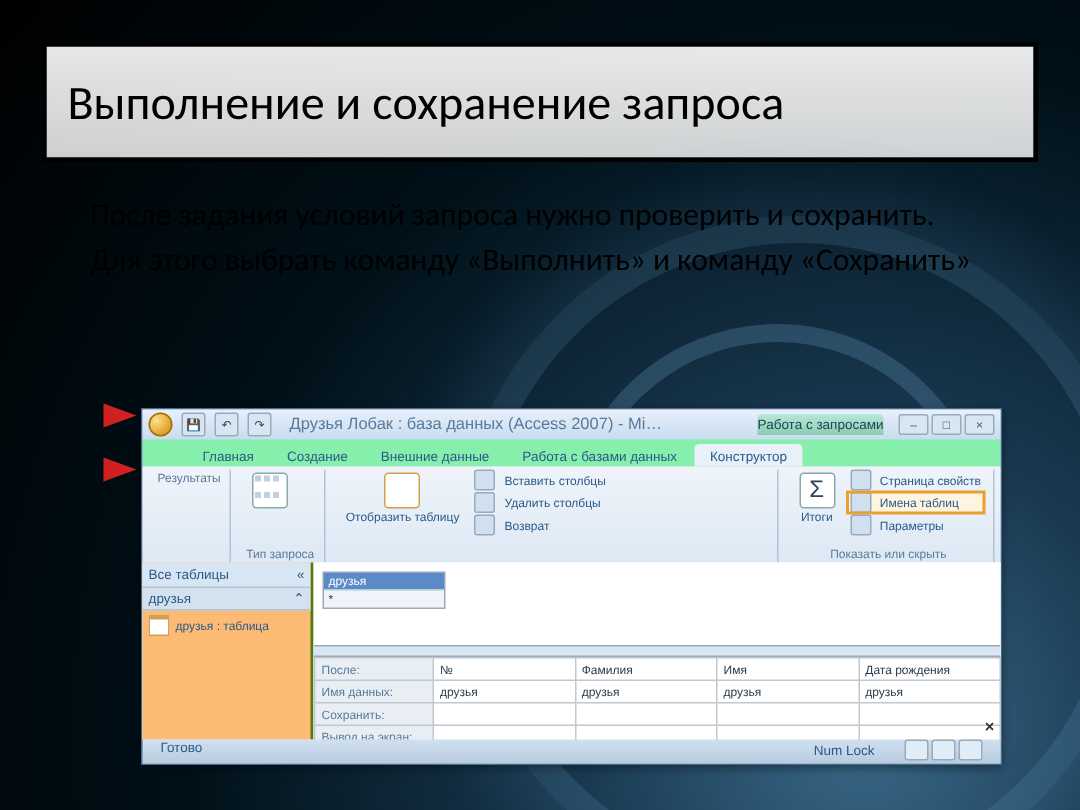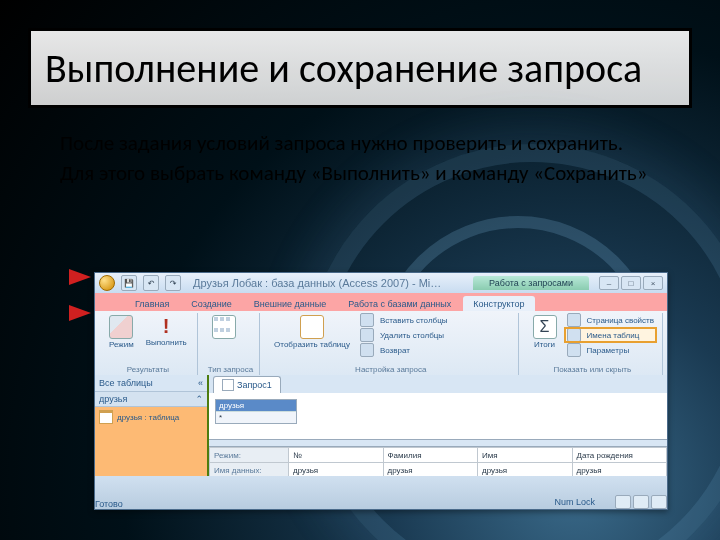--- a/index.html
+++ b/index.html
@@ -1,31 +1,31 @@
 <!DOCTYPE html>
 <html><head>
 <meta charset="utf-8">
 <style>
 html,body{margin:0;padding:0;width:720px;height:540px;font-family:"Segoe UI",Tahoma,sans-serif;overflow:hidden}
 body{background:radial-gradient(circle at 80% 90%,#3a6a8a 0%,#1a3a52 25%,#001018 60%,#000 100%);position:relative}
 .swirl{position:absolute;right:-40px;bottom:-60px;width:420px;height:420px;border:18px solid rgba(120,180,220,.15);border-radius:50%;box-shadow:0 0 40px 20px rgba(100,160,210,.1)}
 .swirl2{position:absolute;right:60px;bottom:40px;width:260px;height:260px;border:12px solid rgba(140,200,240,.2);border-radius:50%}
-.slide-title{position:absolute;top:28px;left:28px;right:28px;height:80px;border:3px solid #000;background:rgba(255,255,255,.05);color:#000;font-size:40px;display:flex;align-items:center;padding:0 14px;box-sizing:border-box;font-family:"Calibri","Segoe UI",sans-serif}
+.slide-title{position:absolute;top:28px;left:28px;right:28px;height:80px;border:3px solid #000;background:rgba(255,255,255,.05);color:#000;font-size:32px;display:flex;align-items:center;padding:0 14px;box-sizing:border-box;font-family:"Calibri","Segoe UI",sans-serif}
 .slide-title::before{content:"";position:absolute;inset:0;background:linear-gradient(to bottom,rgba(255,255,255,.9),rgba(240,240,240,.85));z-index:-1}
 .body-text{position:absolute;top:130px;left:60px;right:48px;color:#000;font-size:21px;line-height:1.25;font-family:"Calibri","Segoe UI",sans-serif}
 .body-text p{margin:0 0 4px 0}
 .app{position:absolute;top:272px;left:94px;right:52px;bottom:30px;background:#bfd5ec;border:1px solid #4a6a8a;font-size:10px;color:#2a3a4a;box-shadow:0 2px 6px rgba(0,0,0,.4)}
 .titlebar{height:20px;background:linear-gradient(#e8f0fa,#c8dcf0);display:flex;align-items:center;padding:0 4px;gap:6px}
 .orb{width:14px;height:14px;border-radius:50%;background:radial-gradient(circle at 30% 30%,#ffe08a,#d08a00);border:1px solid #a06a00}
 .qatbtn{width:14px;height:14px;background:#d8e6f4;border:1px solid #9ab;border-radius:2px;display:flex;align-items:center;justify-content:center;font-size:8px;color:#345}
 .titletxt{flex:1;text-align:left;color:#5a7a9a;font-size:11px;padding-left:6px}
-.ctxtab{background:linear-gradient(#b8e8d8,#8accb0);padding:2px 16px;border-radius:3px 3px 0 0;font-size:9px;color:#245;margin-right:4px}
+.ctxtab{background:linear-gradient(#b8e8d8,#8accb0);padding:2px 0;border-radius:3px 3px 0 0;font-size:9px;color:#245;margin-right:4px}
 .winbtns{display:flex;gap:2px}
 .winbtn{width:18px;height:12px;background:#d8e6f4;border:1px solid #9ab;border-radius:2px;font-size:8px;display:flex;align-items:center;justify-content:center;color:#456}
-.tabstrip{height:18px;background:#fca5a5;display:flex;align-items:flex-end;padding-left:30px;gap:2px}
+.tabstrip{height:18px;background:#86efac;display:flex;align-items:flex-end;padding-left:30px;gap:2px}
 .tab{padding:3px 10px 2px;font-size:9px;color:#2a5a8a}
 .tab.active{background:#e8f0fa;border-radius:3px 3px 0 0}
 .ribbon{height:62px;background:linear-gradient(#f0f4fa,#dce8f4);border-bottom:1px solid #9ab;display:flex;padding:2px 4px;gap:4px}
 .rgroup{border-right:1px solid #b0c4d8;padding:0 6px;display:flex;flex-direction:column;justify-content:space-between;position:relative}
 .rgroup-body{display:flex;gap:4px;align-items:flex-start;flex:1}
 .rgroup-label{font-size:8px;color:#5a7a9a;text-align:center;padding:1px 0}
 .bigbtn{display:flex;flex-direction:column;align-items:center;gap:2px;padding:2px 4px;cursor:pointer}
 .bigbtn .ico{width:22px;height:22px;border-radius:3px}
 .bigbtn .lbl{font-size:8px;color:#2a5a8a;text-align:center;line-height:1}
 .ico-view{background:linear-gradient(135deg,#e0e8f0 40%,#f0d0d0 40%);border:1px solid #8aa}
@@ -50,21 +50,21 @@
 .designarea{flex:1;background:#fff;display:flex;flex-direction:column;overflow:hidden}
 .tablebox{margin:6px;border:1px solid #9ab;background:#f0f4fa;width:80px}
 .tablebox-hdr{background:#5a8ac8;color:#fff;font-size:8px;padding:1px 3px}
 .tablebox-row{font-size:8px;padding:1px 3px;border-top:1px solid #cdd}
 .splitter{height:6px;background:#d8e6f4;border-top:1px solid #9ab;border-bottom:1px solid #9ab;cursor:row-resize}
 .grid{flex:1;overflow:auto;font-size:8px}
 .grid table{border-collapse:collapse;width:100%}
 .grid td{border:1px solid #c0c8d0;padding:1px 4px;height:12px;white-space:nowrap}
 .grid .rowhdr{background:#e8eef4;color:#5a7a9a;width:70px}
 .grid .colcell{background:#fff;min-width:62px}
-.statusbar{position:absolute;bottom:0;left:0;right:0;height:33px;background:linear-gradient(#d0e0f0,#b8ccdf);display:flex;align-items:flex-end;justify-content:space-between;padding:0 0;font-size:9px;color:#2a5a8a}
+.statusbar{position:absolute;bottom:0;left:0;right:0;height:16px;background:linear-gradient(#d0e0f0,#b8ccdf);display:flex;align-items:flex-start;justify-content:space-between;padding:0 12px;font-size:9px;color:#2a5a8a}
 .sb-btns{display:flex;gap:2px}
 .sb-btn{width:14px;height:12px;background:#e0ecf6;border:1px solid #9ab;border-radius:2px}
 .closex{position:absolute;right:4px;top:104px;font-size:11px;color:#333;font-weight:bold;cursor:pointer}
 </style>
 </head>
 <body>
 
 <div class="swirl"></div>
 <div class="swirl2"></div>
 
@@ -99,30 +99,20 @@
   <div class="tabstrip">
     <div class="tab">Главная</div>
     <div class="tab">Создание</div>
     <div class="tab">Внешние данные</div>
     <div class="tab">Работа с базами данных</div>
     <div class="tab active">Конструктор</div>
   </div>
 
   <div class="ribbon">
     <div class="rgroup">
-      <div class="rgroup-body">
-        <div class="bigbtn">
-          <div class="ico ico-view"></div>
-          <div class="lbl">Режим</div>
-        </div>
-        <div class="bigbtn">
-          <div class="ico-run"></div>
-          <div class="lbl">Выполнить</div>
-        </div>
-      </div>
       <div class="rgroup-label">Результаты</div>
     </div>
     <div class="rgroup">
       <div class="rgroup-body">
         <div class="bigbtn">
           <div class="ico ico-qtype">
               <span></span>
               <span></span>
               <span></span>
               <span></span>
@@ -147,21 +137,20 @@
           <div class="smallrow">
               <div class="smico"></div>
               <span>Удалить столбцы</span>
             </div>
           <div class="smallrow">
               <div class="smico"></div>
               <span>Возврат</span>
             </div>
         </div>
       </div>
-      <div class="rgroup-label">Настройка запроса</div>
     </div>
     <div class="rgroup">
       <div class="rgroup-body">
         <div class="bigbtn">
           <div class="ico" style="background:#fff;border:1px solid #8aa;font-size:16px;text-align:center;line-height:22px;color:#345">Σ</div>
           <div class="lbl">Итоги</div>
         </div>
         <div style="display:flex;flex-direction:column;gap:1px">
           <div class="smallrow">
               <div class="smico"></div>
@@ -191,39 +180,33 @@
         <span>друзья</span>
         <span>⌃</span>
       </div>
       <div class="nav-item">
         <div class="nav-ico"></div>
         <span>друзья : таблица</span>
       </div>
     </div>
 
     <div class="main">
-      <div class="doctabs">
-        <div class="doctab">
-          <div class="doctab-ico"></div>
-          <span>Запрос1</span>
-        </div>
-      </div>
       <div class="designarea">
         <div style="flex:1;position:relative">
           <div class="tablebox">
             <div class="tablebox-hdr">друзья</div>
             <div class="tablebox-row">*</div>
           </div>
         </div>
         <div class="splitter"></div>
         <div class="grid">
           <table>
             <tbody>
                 <tr>
-              <td class="rowhdr">Режим:</td>
+              <td class="rowhdr">После:</td>
               <td class="colcell">№</td>
               <td class="colcell">Фамилия</td>
               <td class="colcell">Имя</td>
               <td class="colcell">Дата рождения</td>
             </tr>
             <tr>
               <td class="rowhdr">Имя данных:</td>
               <td class="colcell">друзья</td>
               <td class="colcell">друзья</td>
               <td class="colcell">друзья</td>

